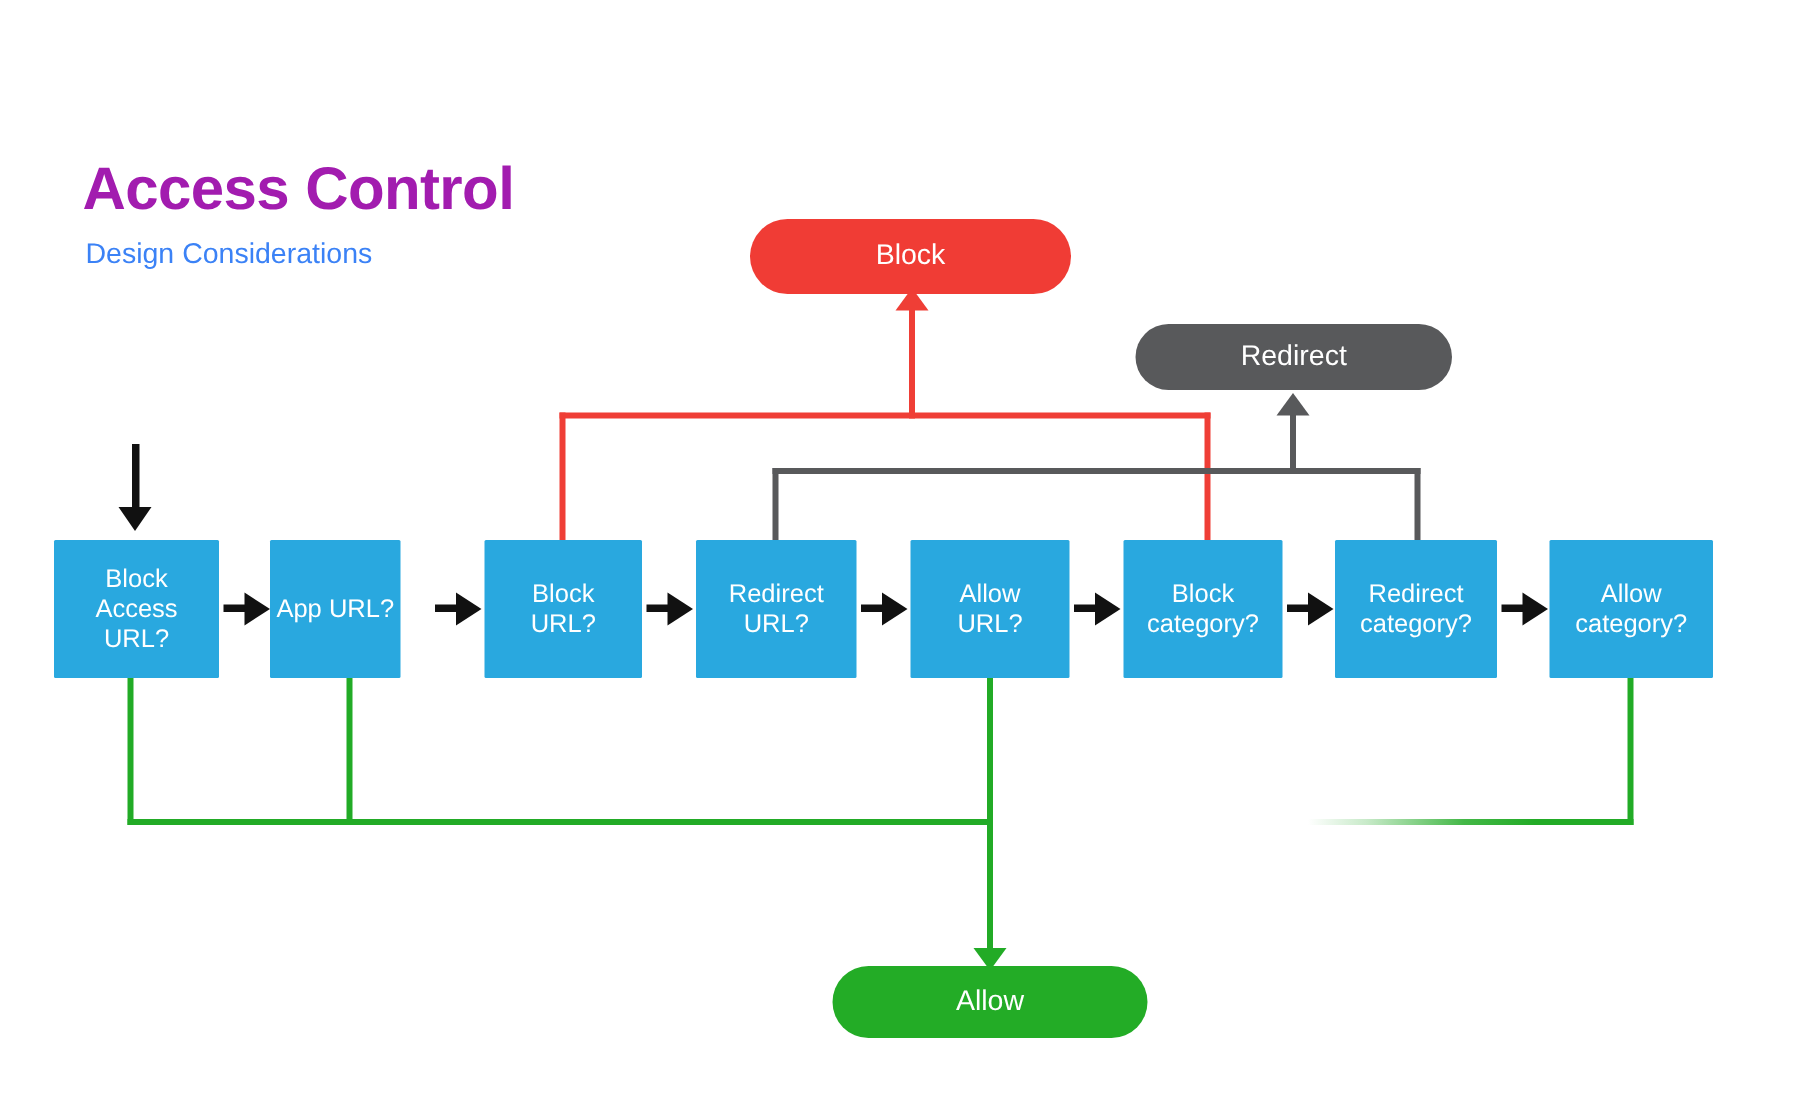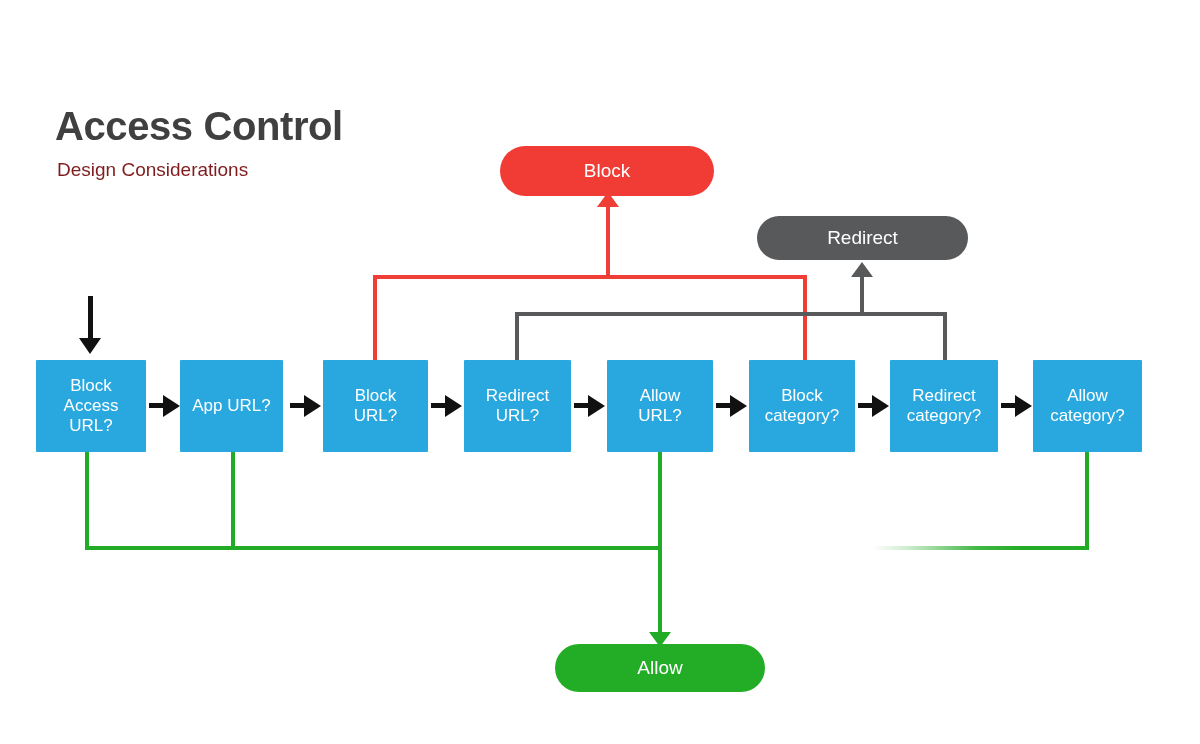--- a/index.html
+++ b/index.html
@@ -21,31 +21,31 @@
   }
 
   
   #title {
     position: absolute;
     left: 55px;
     top: 106px;
     font-size: 40px;
     font-weight: bold;
     letter-spacing: -0.4px;
-    color: #404040;
+    color: #a21caf;
     line-height: 1;
     white-space: nowrap;
   }
   #subtitle {
     position: absolute;
     left: 57px;
     top: 160px;
     font-size: 19px;
     font-weight: normal;
-    color: #7f1d1d;
+    color: #3b82f6;
     line-height: 1;
     white-space: nowrap;
   }
 
   
   .node {
     position: absolute;
     box-sizing: border-box;
     display: flex;
     align-items: center;
@@ -148,21 +148,21 @@
   <div class="node terminal allow" style="left:555px; top:644px; width:210px; height:48px;">
     <span>Allow</span>
   </div>
 
   <div class="node decision" style="left:36px; top:360px; width:110px; height:92px; flex-direction:column;">
     <span>Block</span>
     <span>Access</span>
     <span>URL?</span>
   </div>
 
-  <div class="node decision" style="left:180px; top:360px; width:103px; height:92px;">
+  <div class="node decision" style="left:180px; top:360px; width:87px; height:92px;">
     <span>App URL?</span>
   </div>
 
   <div class="node decision" style="left:323px; top:360px; width:105px; height:92px; flex-direction:column;">
     <span>Block</span>
     <span>URL?</span>
   </div>
 
   <div class="node decision" style="left:464px; top:360px; width:107px; height:92px; flex-direction:column;">
     <span>Redirect</span>

